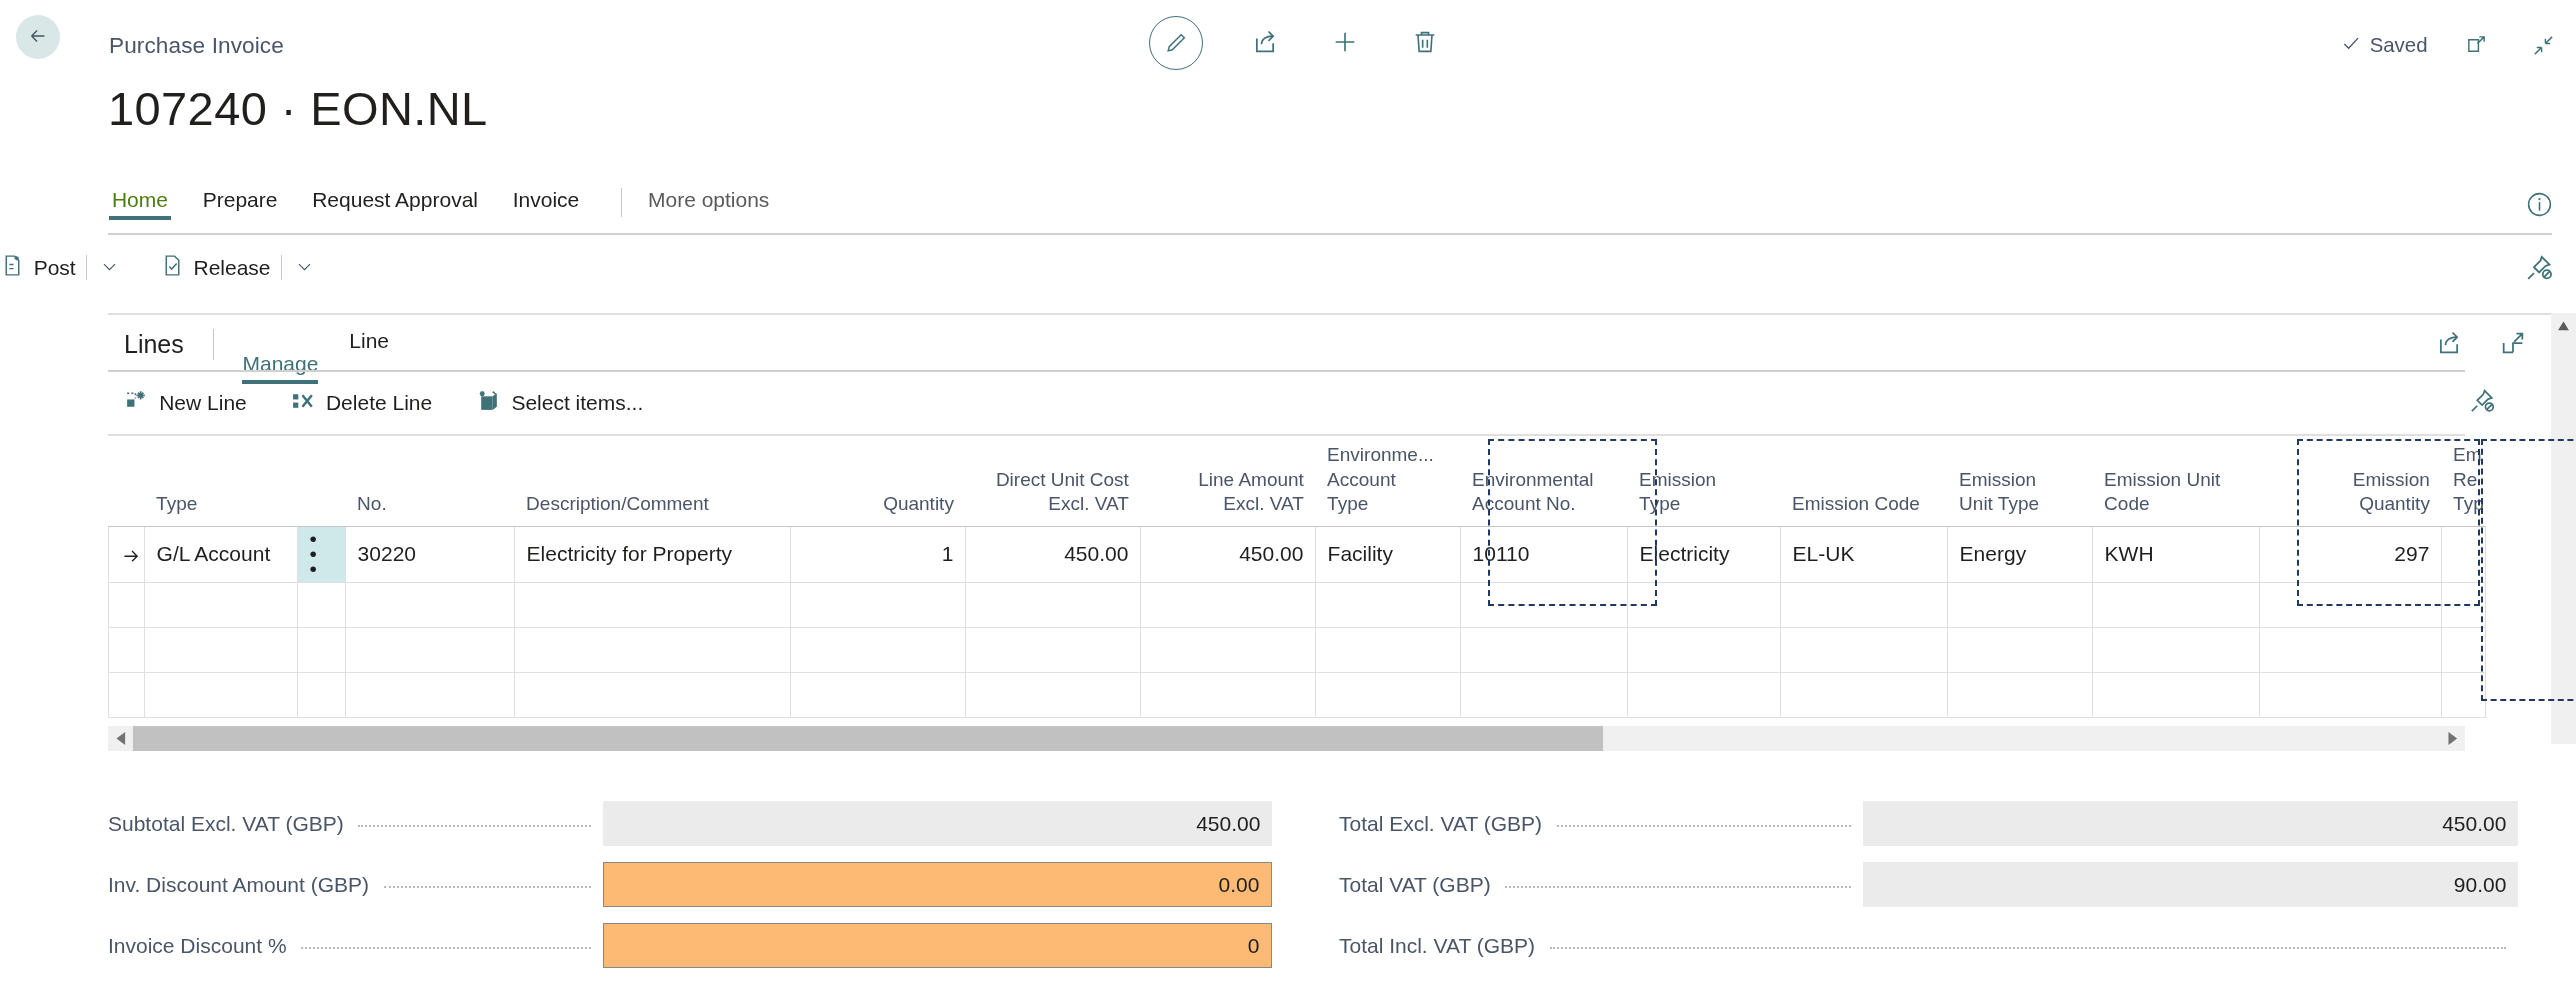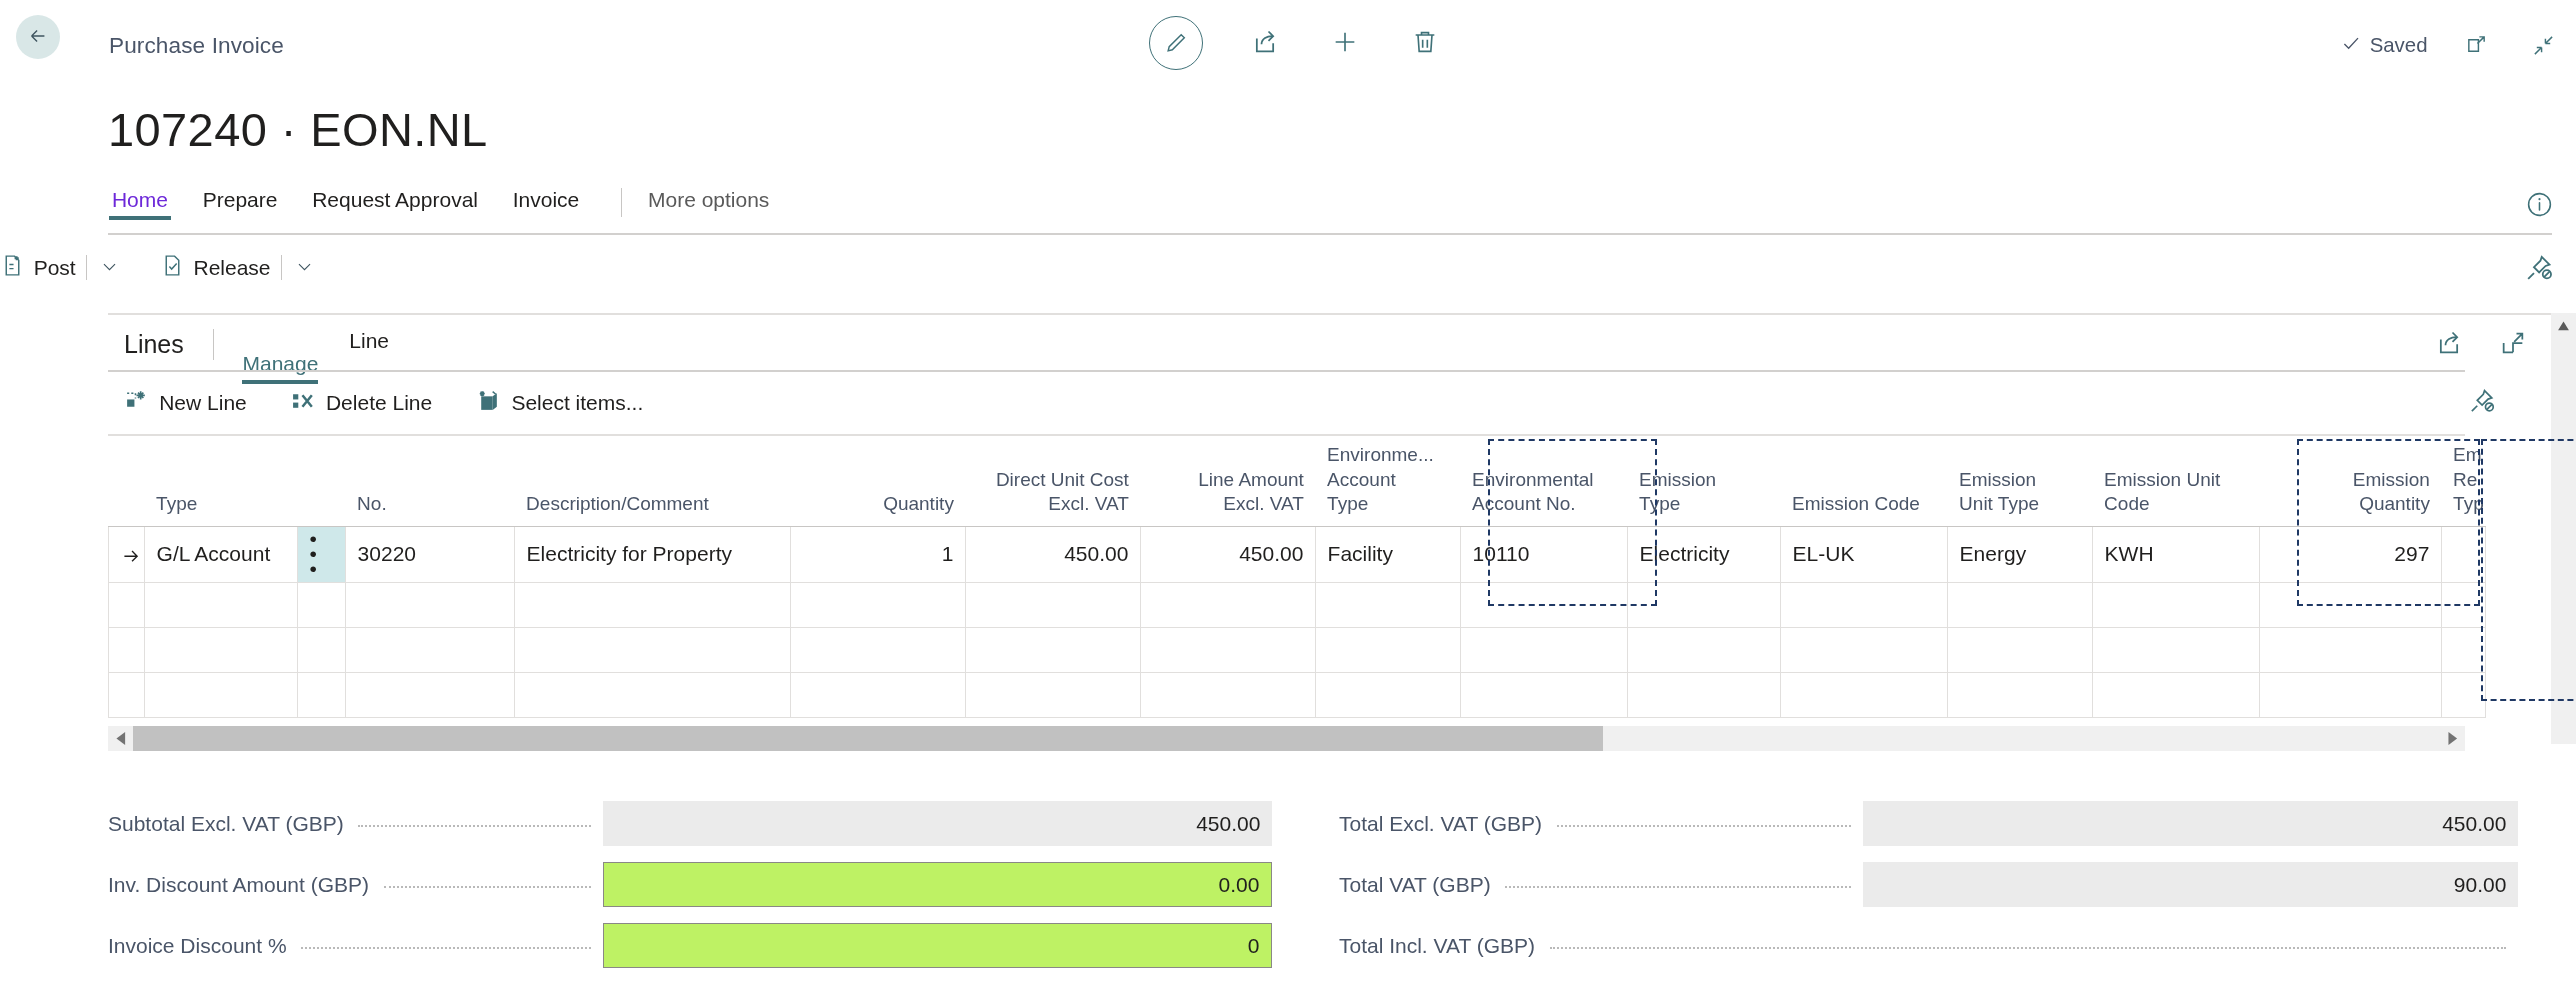--- a/index.html
+++ b/index.html
@@ -76,21 +76,20 @@
 
   
   .page-title {
     position: absolute;
     left: 108px; top: 81px;
     font-size: 47px;
     font-weight: 300;
     color: #201f1e;
     letter-spacing: 0.4px;
     white-space: nowrap;
-    margin-top: 21px;
   }
 
   
   .ribbon-tabs {
     position: absolute;
     left: 0; top: 180px;
     width: 100%;
     height: 45px;
     display: flex;
     align-items: center;
@@ -98,21 +97,21 @@
   }
   .rtab {
     font-size: 21px;
     color: #201f1e;
     margin-right: 29px;
     padding: 2.9px 2.9px 7.3px 2.9px;
     position: relative;
     cursor: pointer;
     white-space: nowrap;
   }
-  .rtab.active { color: #6d28d9; }
+  .rtab.active { color: #4d7c0f; }
   .rtab.active::after {
     content: "";
     position: absolute;
     left: 0; right: 0; bottom: 0;
     height: 3.6px;
     background: #3f7178;
   }
   .rtab.muted { color: #5a5a5a; }
   .tab-sep {
     width: 0.7px; height: 29px;
@@ -380,21 +379,21 @@
     height: 45px;
     background: #ebebeb;
     display: flex;
     align-items: center;
     justify-content: flex-end;
     padding-right: 11.6px;
     font-size: 21px;
     color: #201f1e;
   }
   .tot-val.editable {
-    background: #bef264;
+    background: #fdba74;
     border: 1.5px solid #8a8886;
   }
   .tot-right .tot-val { width: 655px; }
 </style>
 </head>
 <body>
 
 <div class="topbar">
 
   <div class="back-btn">

